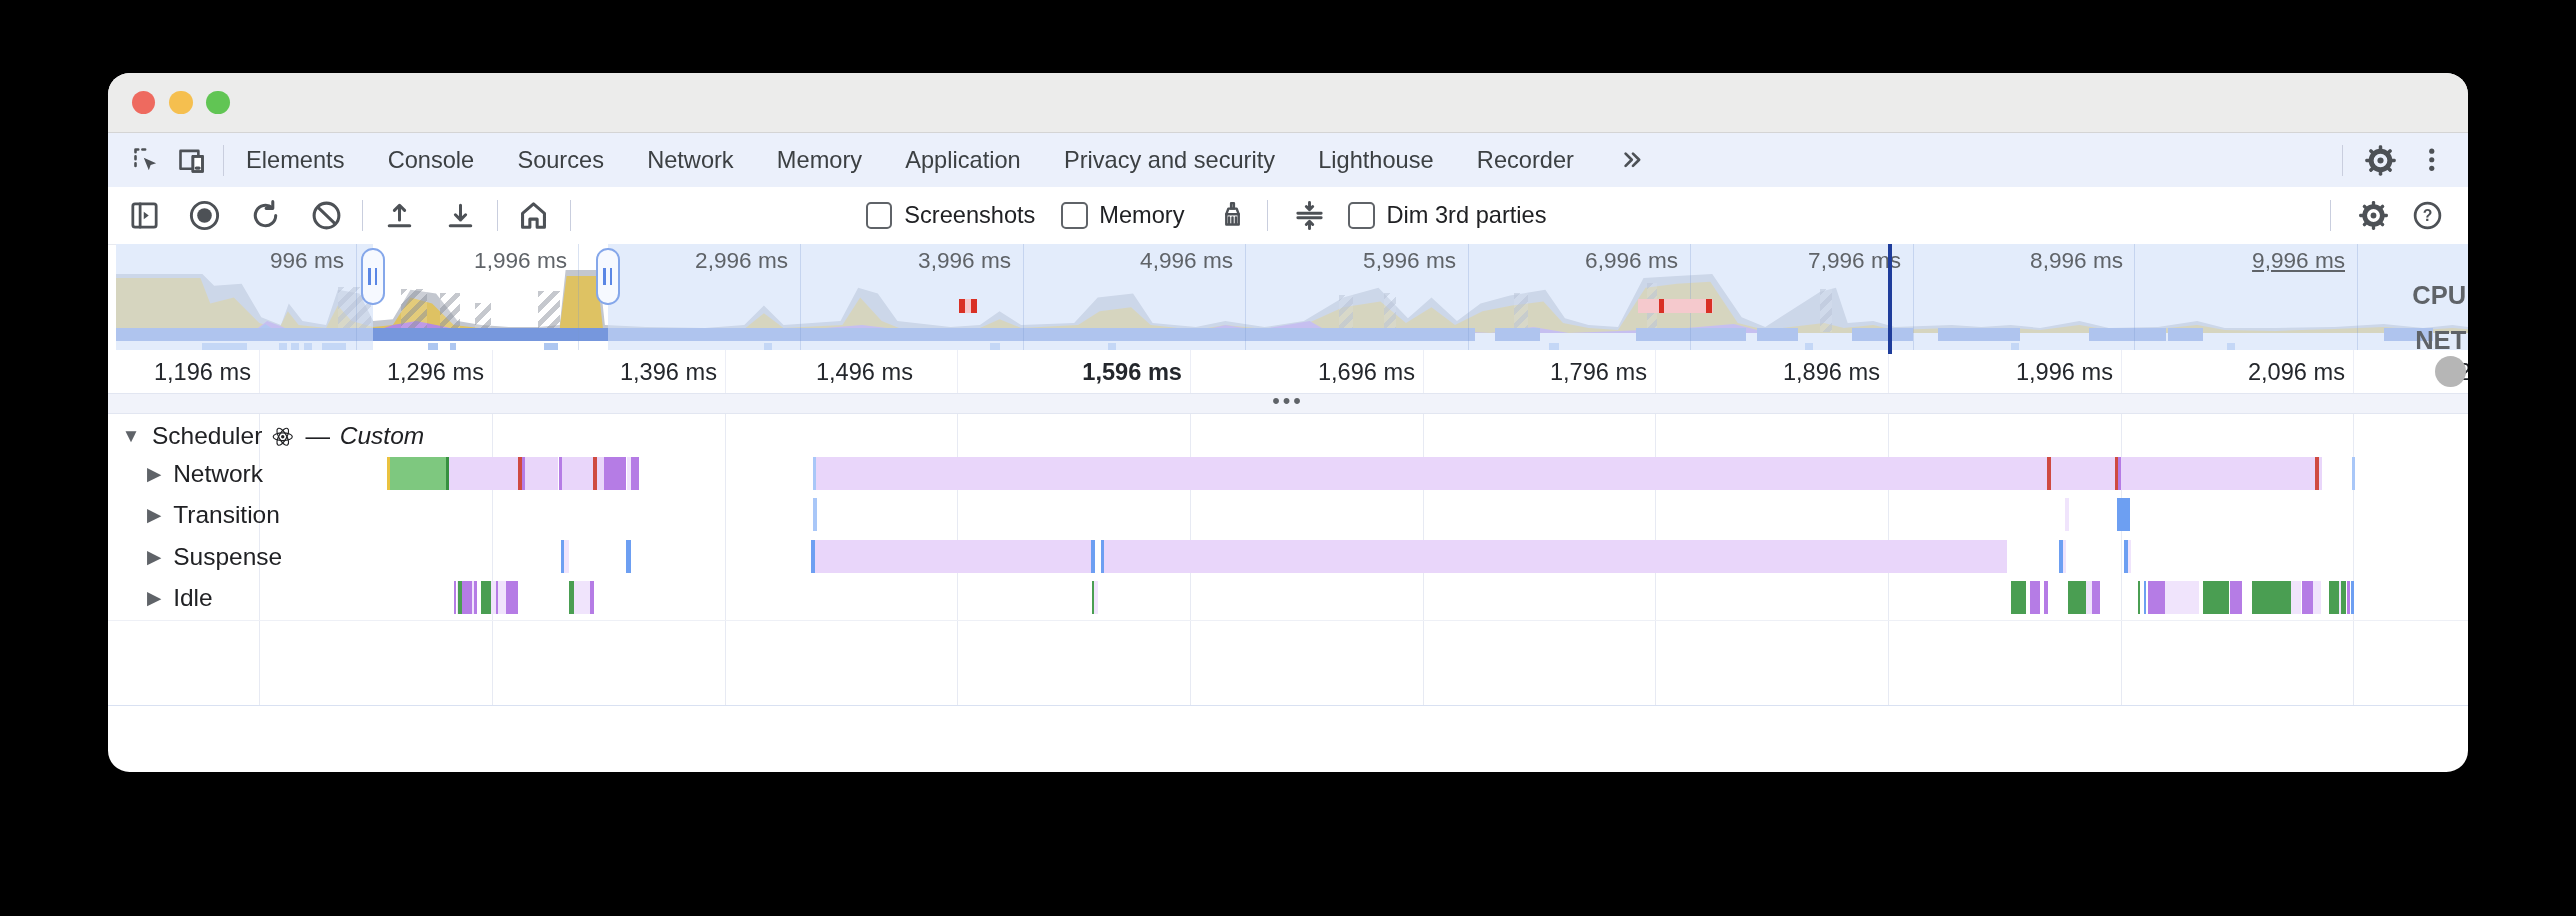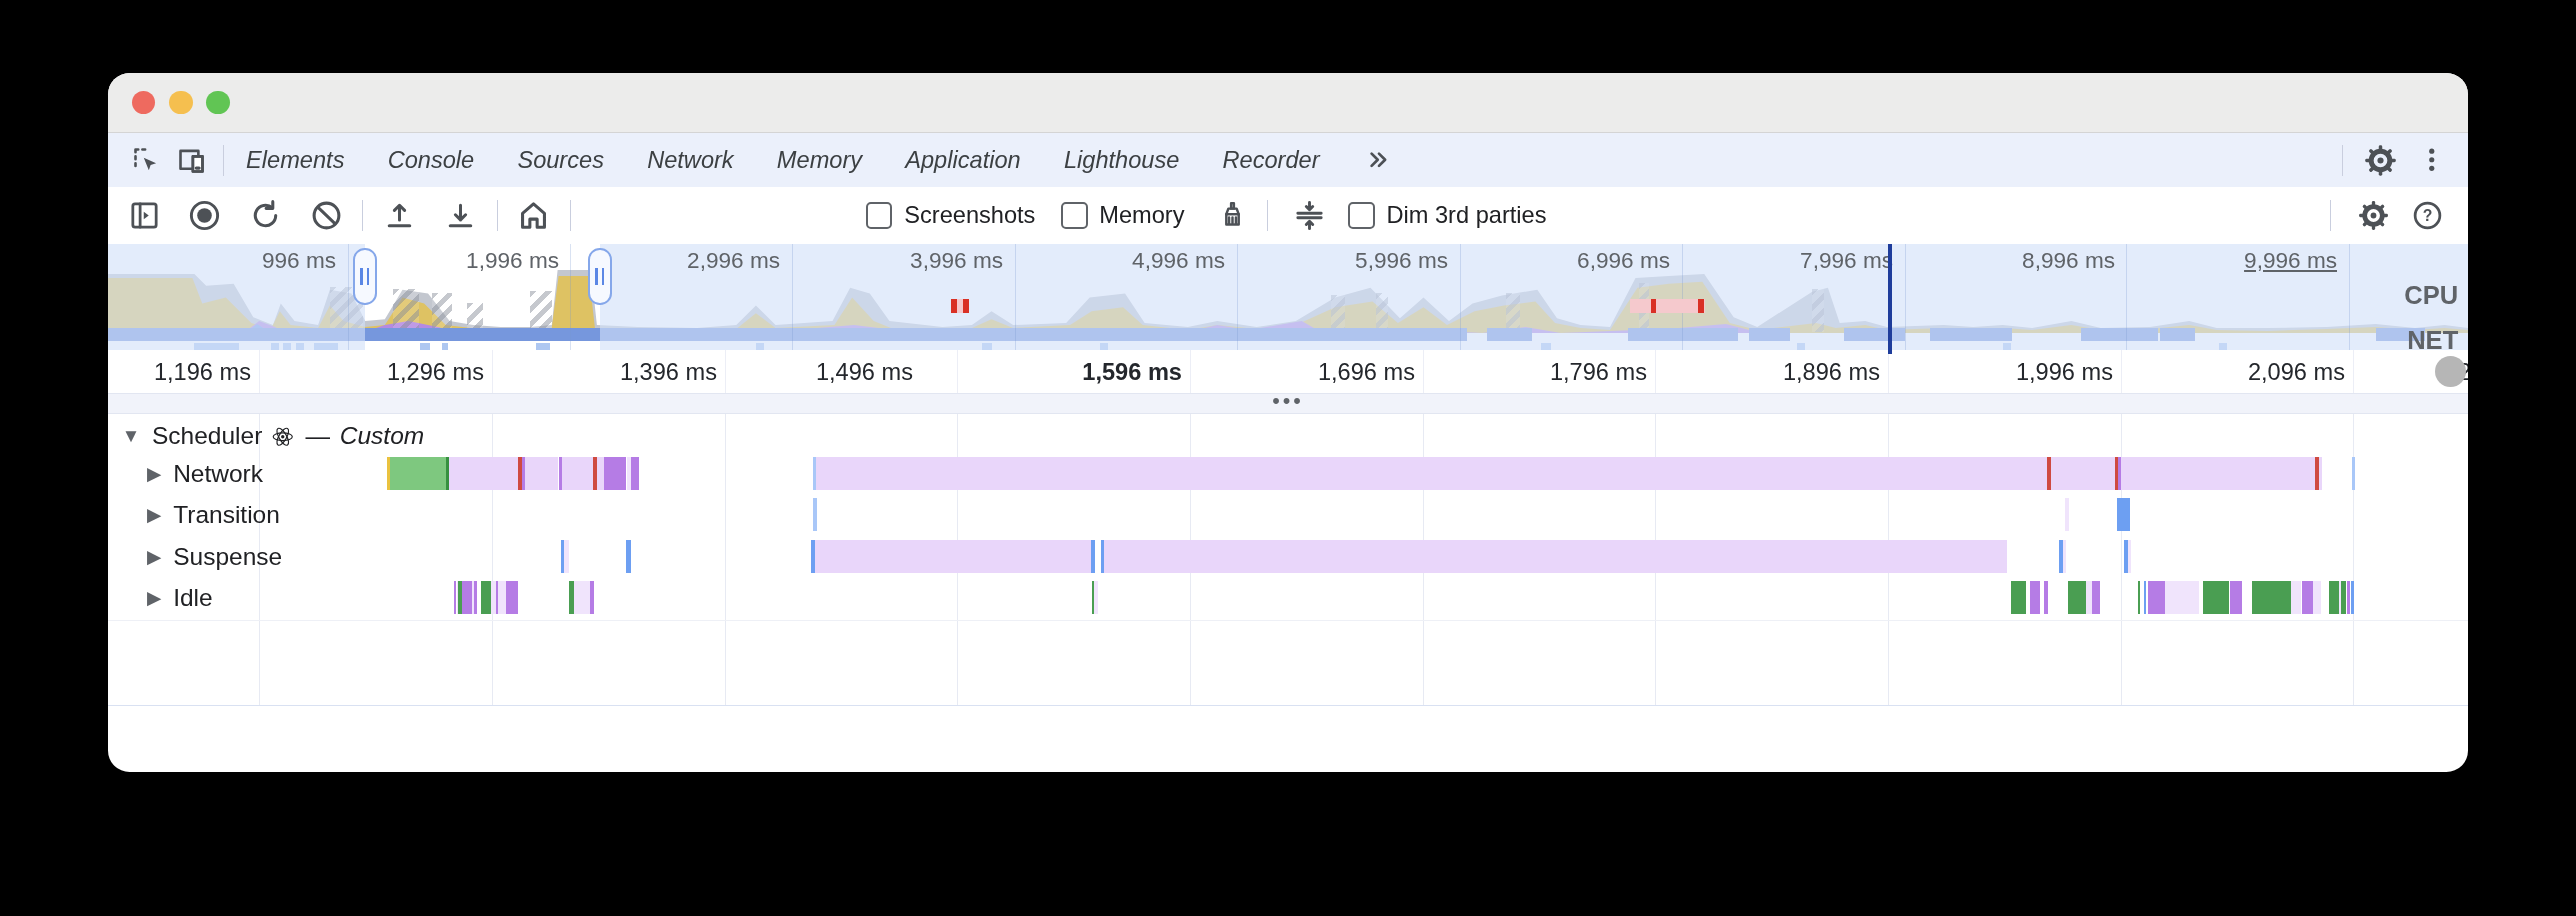--- a/index.html
+++ b/index.html
@@ -19,21 +19,21 @@
   .tab.active{color:#1967d2;}
   .tab.active::after{content:"";position:absolute;left:9.8px;right:9.8px;bottom:0;height:5.9px;
        background:#1a63d9;border-radius:3.9px 3.9px 0 0;}
   
   #toolbar{left:0;top:114px;width:100%;height:57px;background:#fff;border-bottom:1px solid #e8eaf0;
        display:flex;align-items:center;}
   .tbtn{width:45px;height:45px;display:flex;align-items:center;justify-content:center;flex:0 0 auto;border-radius:5.9px;}
   .cb{width:22.6px;height:22.6px;border:2.5px solid #5f6368;border-radius:4.9px;background:#fff;flex:0 0 auto;}
   .cblabel{font-size:23.6px;color:#202124;margin:0 25.5px 0 11.8px;white-space:nowrap;flex:0 0 auto;}
   
-  #overview{left:0;top:171px;width:100%;height:106px;background:#fff;overflow:hidden;}
+  #overview{left:8px;top:171px;width:100%;height:106px;background:#fff;overflow:hidden;}
   #ov-chart{left:0;top:21.6px;width:2360px;height:67px;}
   .ov-label{position:absolute;top:3.9px;font-size:22.6px;color:#5f6368;white-space:nowrap;}
   .ov-tick{position:absolute;top:0;width:1px;height:106px;background:rgba(120,150,210,.28);}
   .dim{position:absolute;top:0;height:106px;background:rgba(210,225,248,.62);}
   .hatch{position:absolute;background:repeating-linear-gradient(135deg,rgba(150,155,165,.55) 0 4.9px,rgba(255,255,255,.15) 4.9px 10.8px);}
   .handle{position:absolute;top:3.9px;width:23.6px;height:57px;background:#f6f9ff;border:2.5px solid #85a7ea;
         border-radius:11.8px;box-sizing:border-box;display:flex;align-items:center;justify-content:center;gap:3.9px;}
   .handle i{display:block;width:2.5px;height:17.7px;background:#5b87e5;}
   .netbar{position:absolute;top:84px;height:12.8px;background:#7697dd;}
   .netsub{position:absolute;top:99px;height:6.9px;background:#aec7f1;}
@@ -83,27 +83,28 @@
     <div class="tbtn">
       <svg class="icon-svg" width="33" height="33" viewBox="0 0 24 24">
         <rect x="4" y="5" width="13" height="13"></rect>
         <rect x="13" y="9" width="7" height="11" fill="#fff"></rect>
         <rect x="13" y="9" width="7" height="11"></rect>
         <path d="M15.5 17.5h2" stroke-width="2.4"></path>
       </svg>
     </div>
     <div style="width:9.8px;flex:0 0 auto;"></div>
     <div class="vdiv"></div>
-    <div id="tabs-container" style="display:flex;align-items:center;height:100%;font-style:italic;">
+    <div id="tabs-container" style="display:flex;align-items:center;height:100%;">
         <div class="tab">Elements</div>
         <div class="tab">Console</div>
         <div class="tab">Sources</div>
         <div class="tab">Network</div>
         <div class="tab">Memory</div>
         <div class="tab">Application</div>
+        <div class="tab">Privacy and security</div>
         <div class="tab">Lighthouse</div>
         <div class="tab">Recorder</div>
       </div>
     <div class="tbtn" style="margin-left:13.7px;">
       <svg class="icon-svg" width="29.5" height="29.5" viewBox="0 0 24 24" style="stroke-width:2.2;">
         <path d="M7 7l5 5-5 5M13 7l5 5-5 5"></path>
       </svg>
     </div>
     <div style="flex:1;"></div>
     <div class="vdiv"></div>

